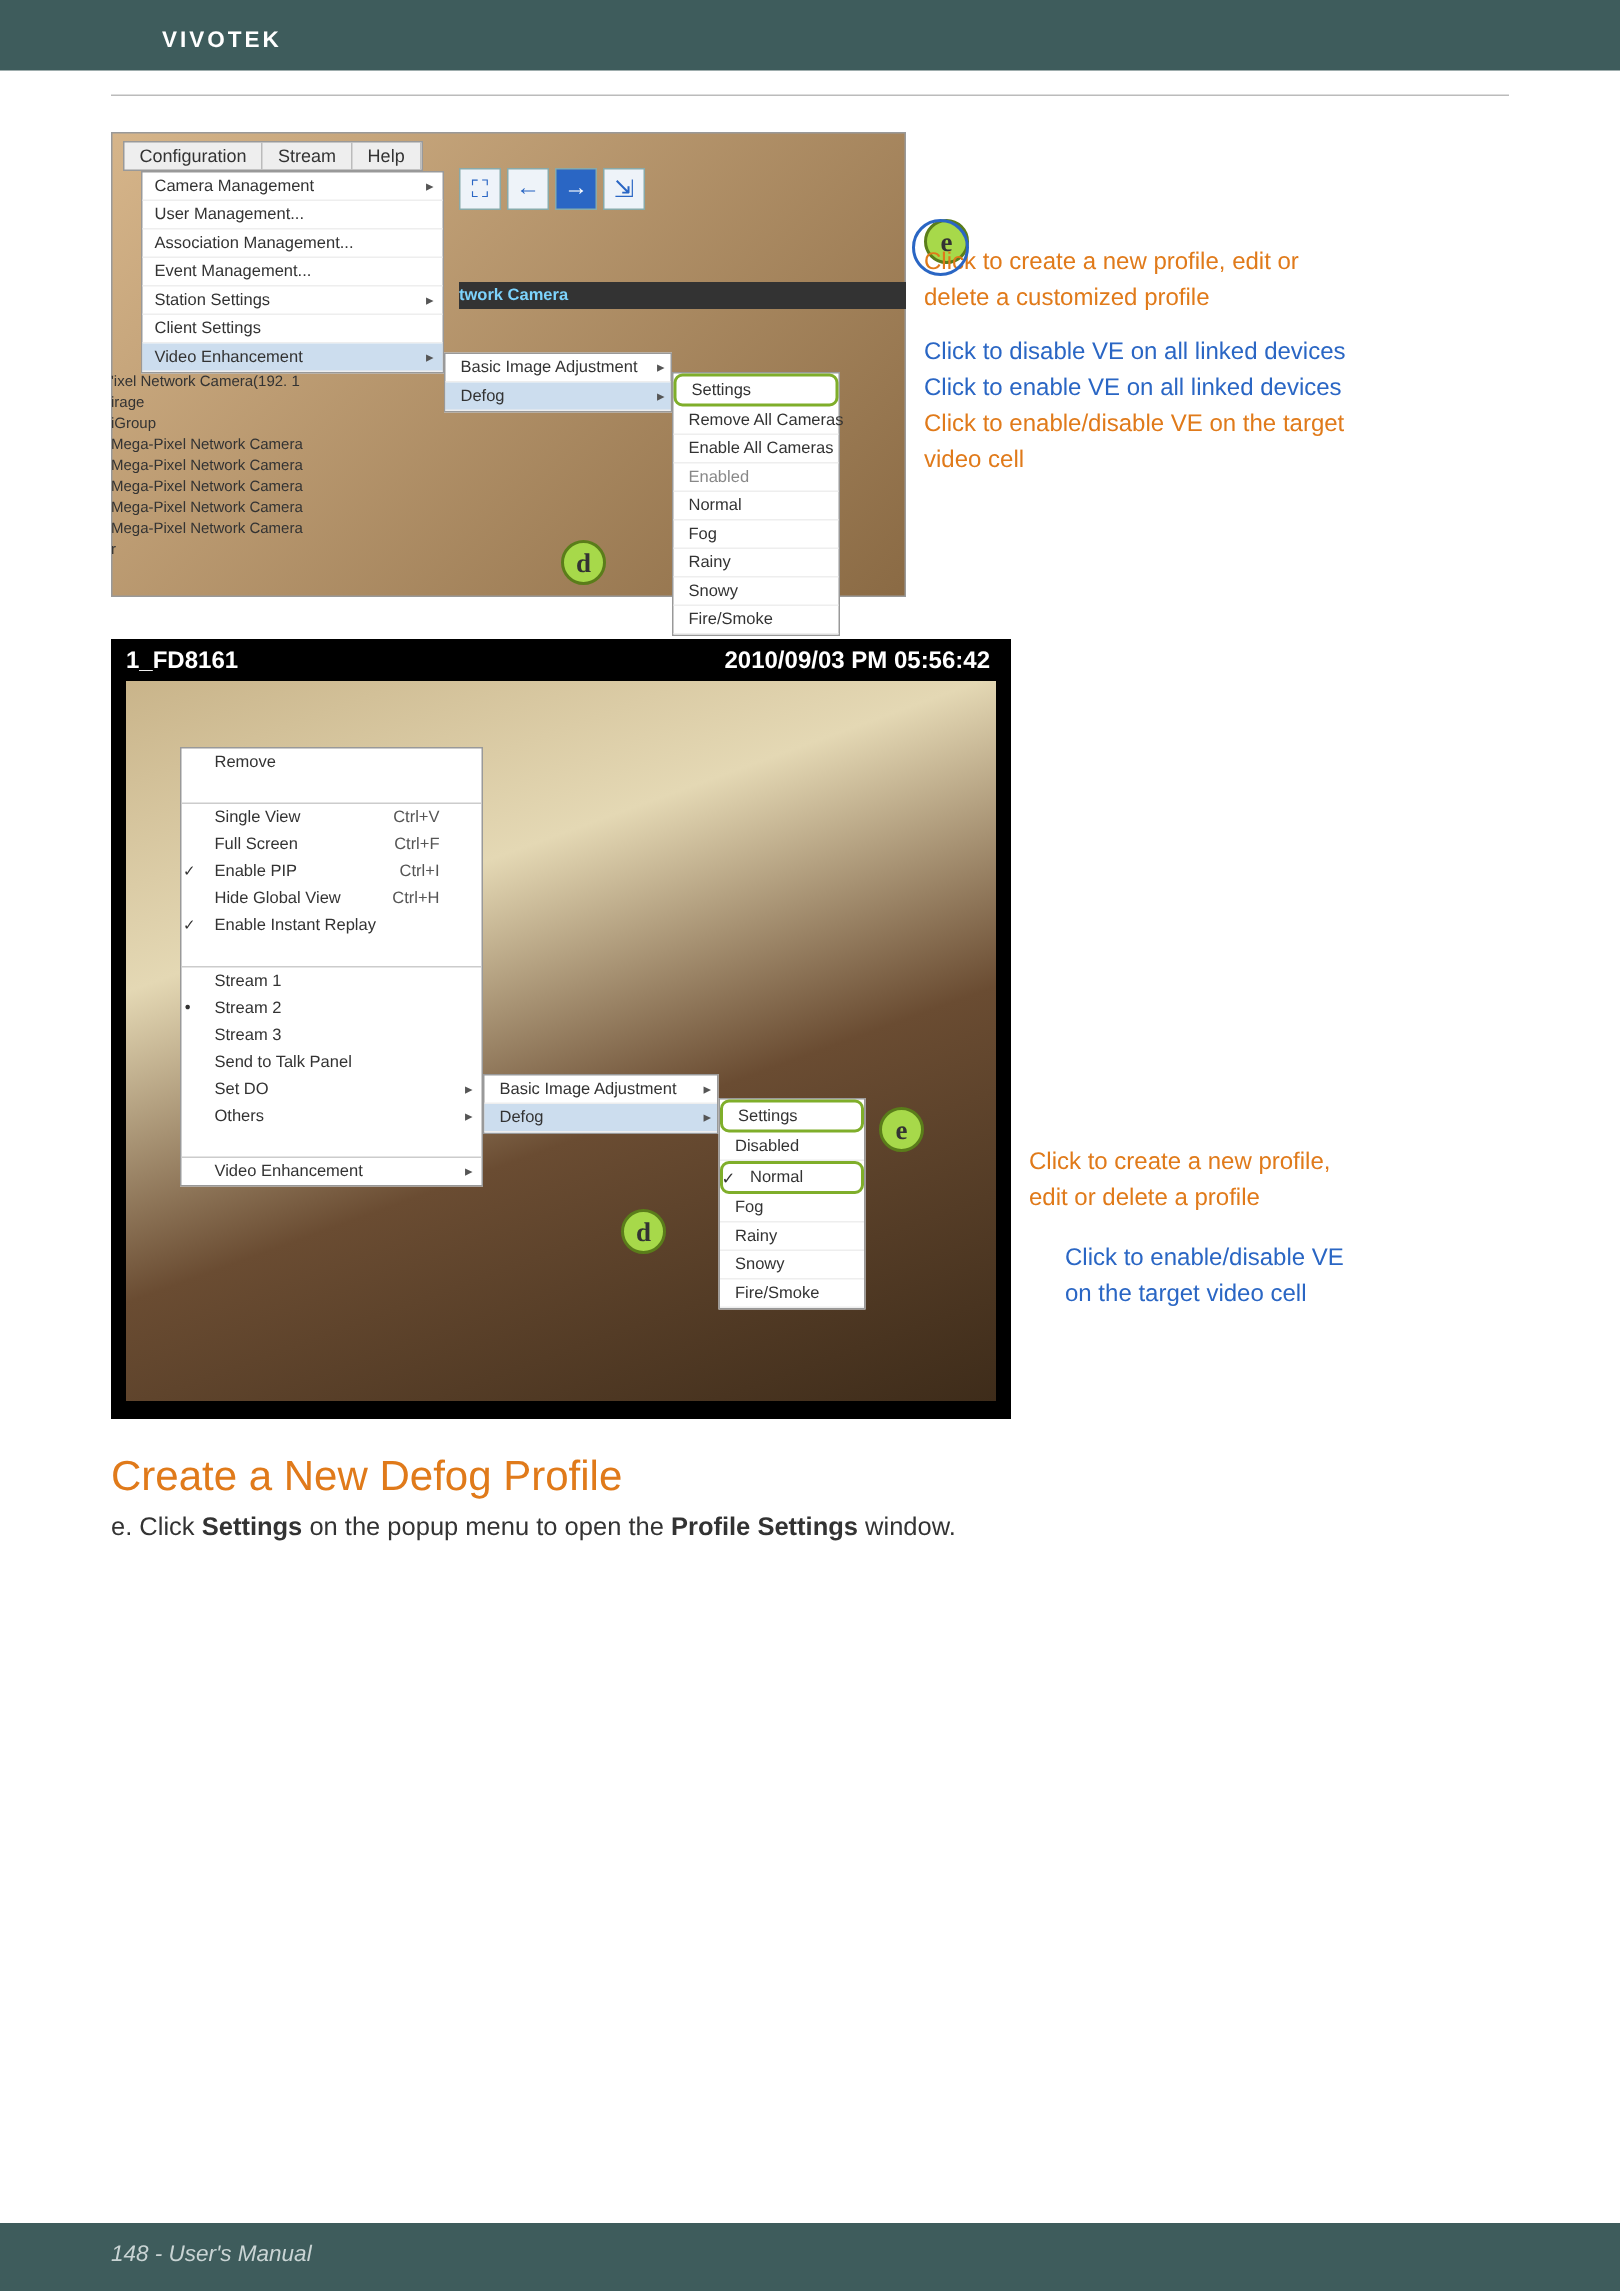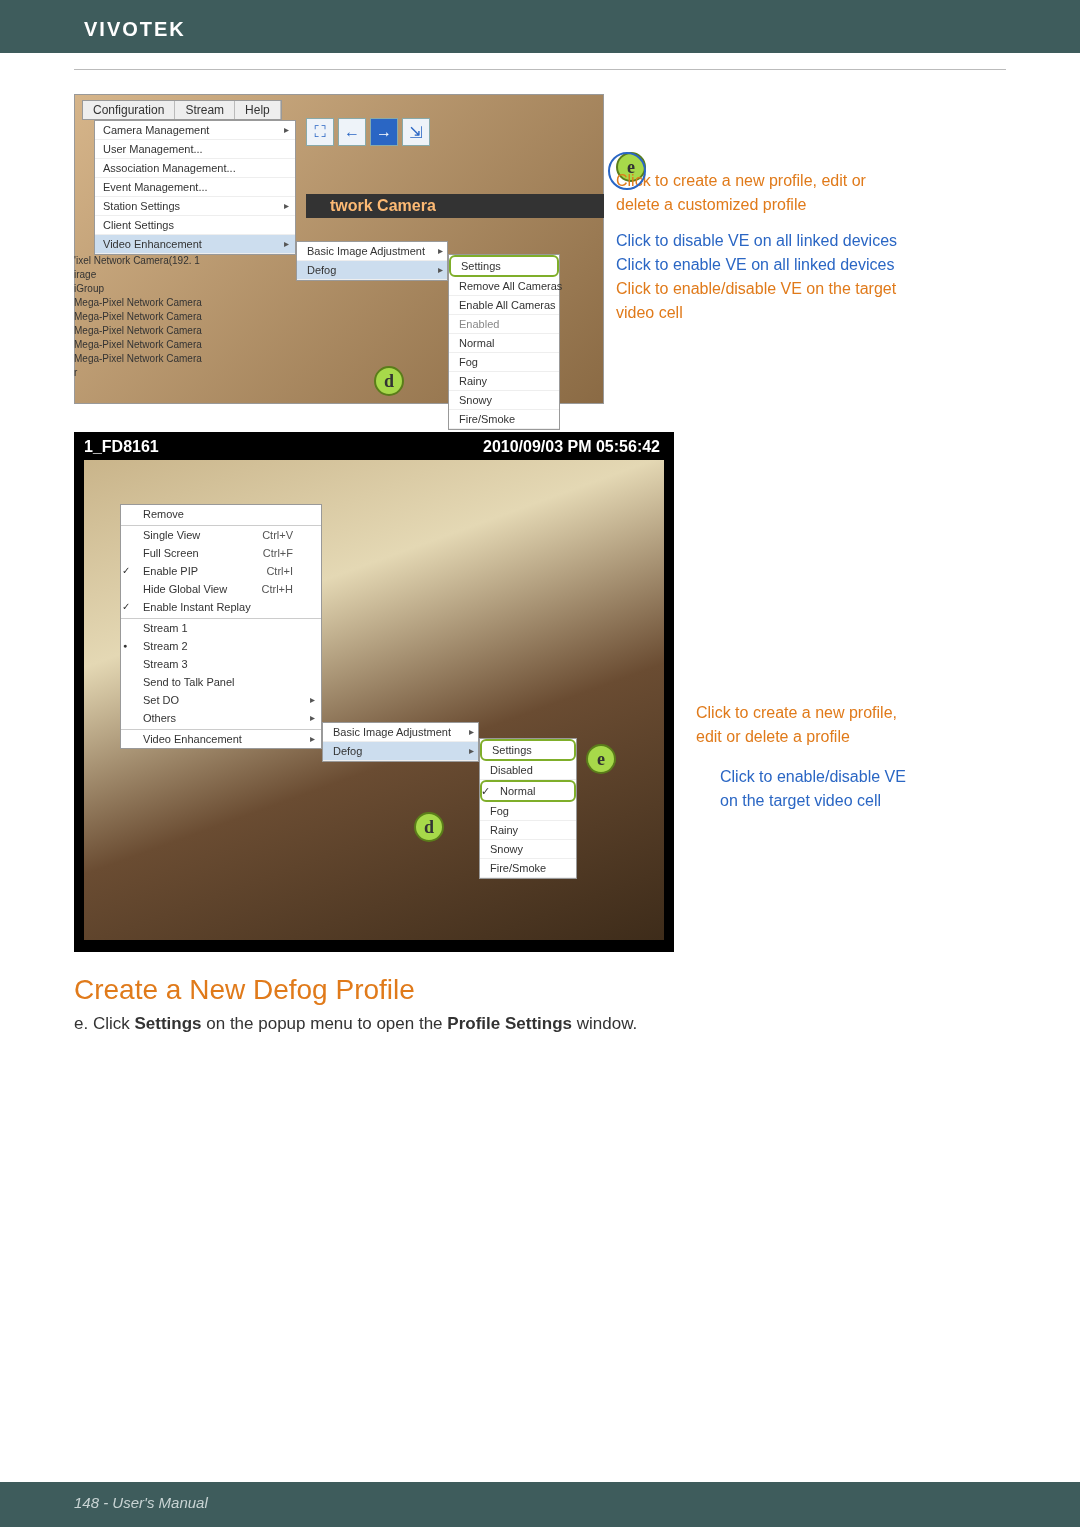--- a/index.html
+++ b/index.html
@@ -1,50 +1,50 @@
 <!DOCTYPE html>
 <html><head>
 <meta charset="utf-8">
 <style>
 body{margin:0;font-family:Arial,Helvetica,sans-serif;background:#fff;color:#333;font-size:14px}
 .page{width:1080px;height:1527px;position:relative;box-sizing:border-box;padding:0}
-.header-bar{background:#3e5c5c;color:#fff;font-weight:bold;font-size:20px;padding:18px 0 12px 84px;letter-spacing:2px}
+.header-bar{background:#3e5c5c;color:#fff;font-weight:bold;font-size:15px;padding:18px 0 12px 108px;letter-spacing:2px}
 .sep{border:none;border-top:1px solid #bbb;margin:16px 74px 24px 74px}
 .content{padding:0 74px}
 .body-text{font-size:17px;line-height:1.4;margin-bottom:10px}
 .figure-row{display:flex;align-items:flex-start;gap:12px;margin-bottom:28px}
 .fig1{width:530px;height:310px;background:linear-gradient(135deg,#d6b58a,#8a6a44);position:relative;flex:none;box-shadow:0 0 0 1px #999 inset}
 .menubar{position:absolute;top:6px;left:8px;background:#eee;border:1px solid #999;font-size:12px;display:flex}
 .menubar div{padding:2px 10px;border-right:1px solid #bbb}
 .menulist{position:absolute;top:26px;left:20px;background:#fff;border:1px solid #999;font-size:11px;width:200px}
 .menulist div{padding:3px 8px;border-bottom:1px solid #eee;position:relative}
 .menulist div.arrow::after{content:"▸";position:absolute;right:6px;top:3px;font-size:10px;color:#555}
 .submenu{position:absolute;background:#fff;border:1px solid #999;font-size:11px}
 .submenu div{padding:3px 10px;border-bottom:1px solid #eee;position:relative;white-space:nowrap}
 .submenu div.arrow::after{content:"▸";position:absolute;right:4px;top:3px;font-size:10px;color:#555}
 .camlist{position:absolute;top:160px;left:0;font-size:10px;color:#333;line-height:14px}
 .circle-badge{position:absolute;width:26px;height:26px;border-radius:50%;background:#a7d94a;border:2px solid #5a7d1a;display:flex;align-items:center;justify-content:center;font-family:serif;font-size:18px;font-weight:bold;color:#333}
 .annotations{font-size:16px;font-weight:normal;color:#2a66c4;padding-top:78px;position:relative}
 .annotations .orange{color:#e07a1a}
 .ann-line{margin-bottom:6px}
-.fig2-wrap{display:flex;align-items:flex-start;gap:22px}
+.fig2-wrap{display:flex;align-items:center;gap:12px}
 .fig2{width:600px;height:520px;background:#000;position:relative;flex:none}
 .vid-title{position:absolute;top:6px;left:10px;color:#fff;font-weight:bold;font-size:16px}
 .vid-time{position:absolute;top:6px;right:14px;color:#fff;font-weight:bold;font-size:16px}
 .room{position:absolute;top:28px;left:10px;right:10px;bottom:12px;background:linear-gradient(160deg,#c9b48a 0%,#e4d8b4 30%,#6a4c32 60%,#3e2c1a 100%)}
 .ctx-menu{position:absolute;top:72px;left:46px;background:#fff;border:1px solid #999;font-size:11px;width:200px}
 .ctx-menu div{padding:3px 10px;position:relative;white-space:nowrap}
-.ctx-menu div.sep-row{border-top:1px solid #ccc;margin-top:2px;padding-top:3px}
+.ctx-menu div.sep-row{border-top:1px solid #ccc;margin-top:18px;padding-top:3px}
 .ctx-menu div.arrow::after{content:"▸";position:absolute;right:6px;top:3px;font-size:10px;color:#555}
 .ctx-menu .sc{position:absolute;right:28px;top:3px;color:#555}
 .section-title{color:#e07a1a;font-size:28px;margin:22px 0 6px 0}
 .footer{position:absolute;bottom:0;left:0;right:0;background:#3e5c5c;color:#c9d4d4;font-style:italic;font-size:15px;padding:12px 0 16px 74px}
 .toolbar-icons{position:absolute;top:24px;left:232px;display:flex;gap:4px}
 .ticon{width:26px;height:26px;background:#eef3f9;border:1px solid #8aa;display:flex;align-items:center;justify-content:center;font-size:16px;color:#2a66c4}
-.titlebar2{position:absolute;top:100px;left:232px;right:0;background:#333;color:#fdba74;font-size:16px;font-weight:bold;padding:3px 24px}
+.titlebar2{position:absolute;top:100px;left:232px;right:0;background:#333;color:#7dd3fc;font-size:11px;font-weight:bold;padding:3px 0}
 </style>
 </head>
 <body>
 
 <div class="page">
   <div class="header-bar">VIVOTEK</div>
   <hr class="sep">
   <div class="content">
 
     <div class="figure-row">

